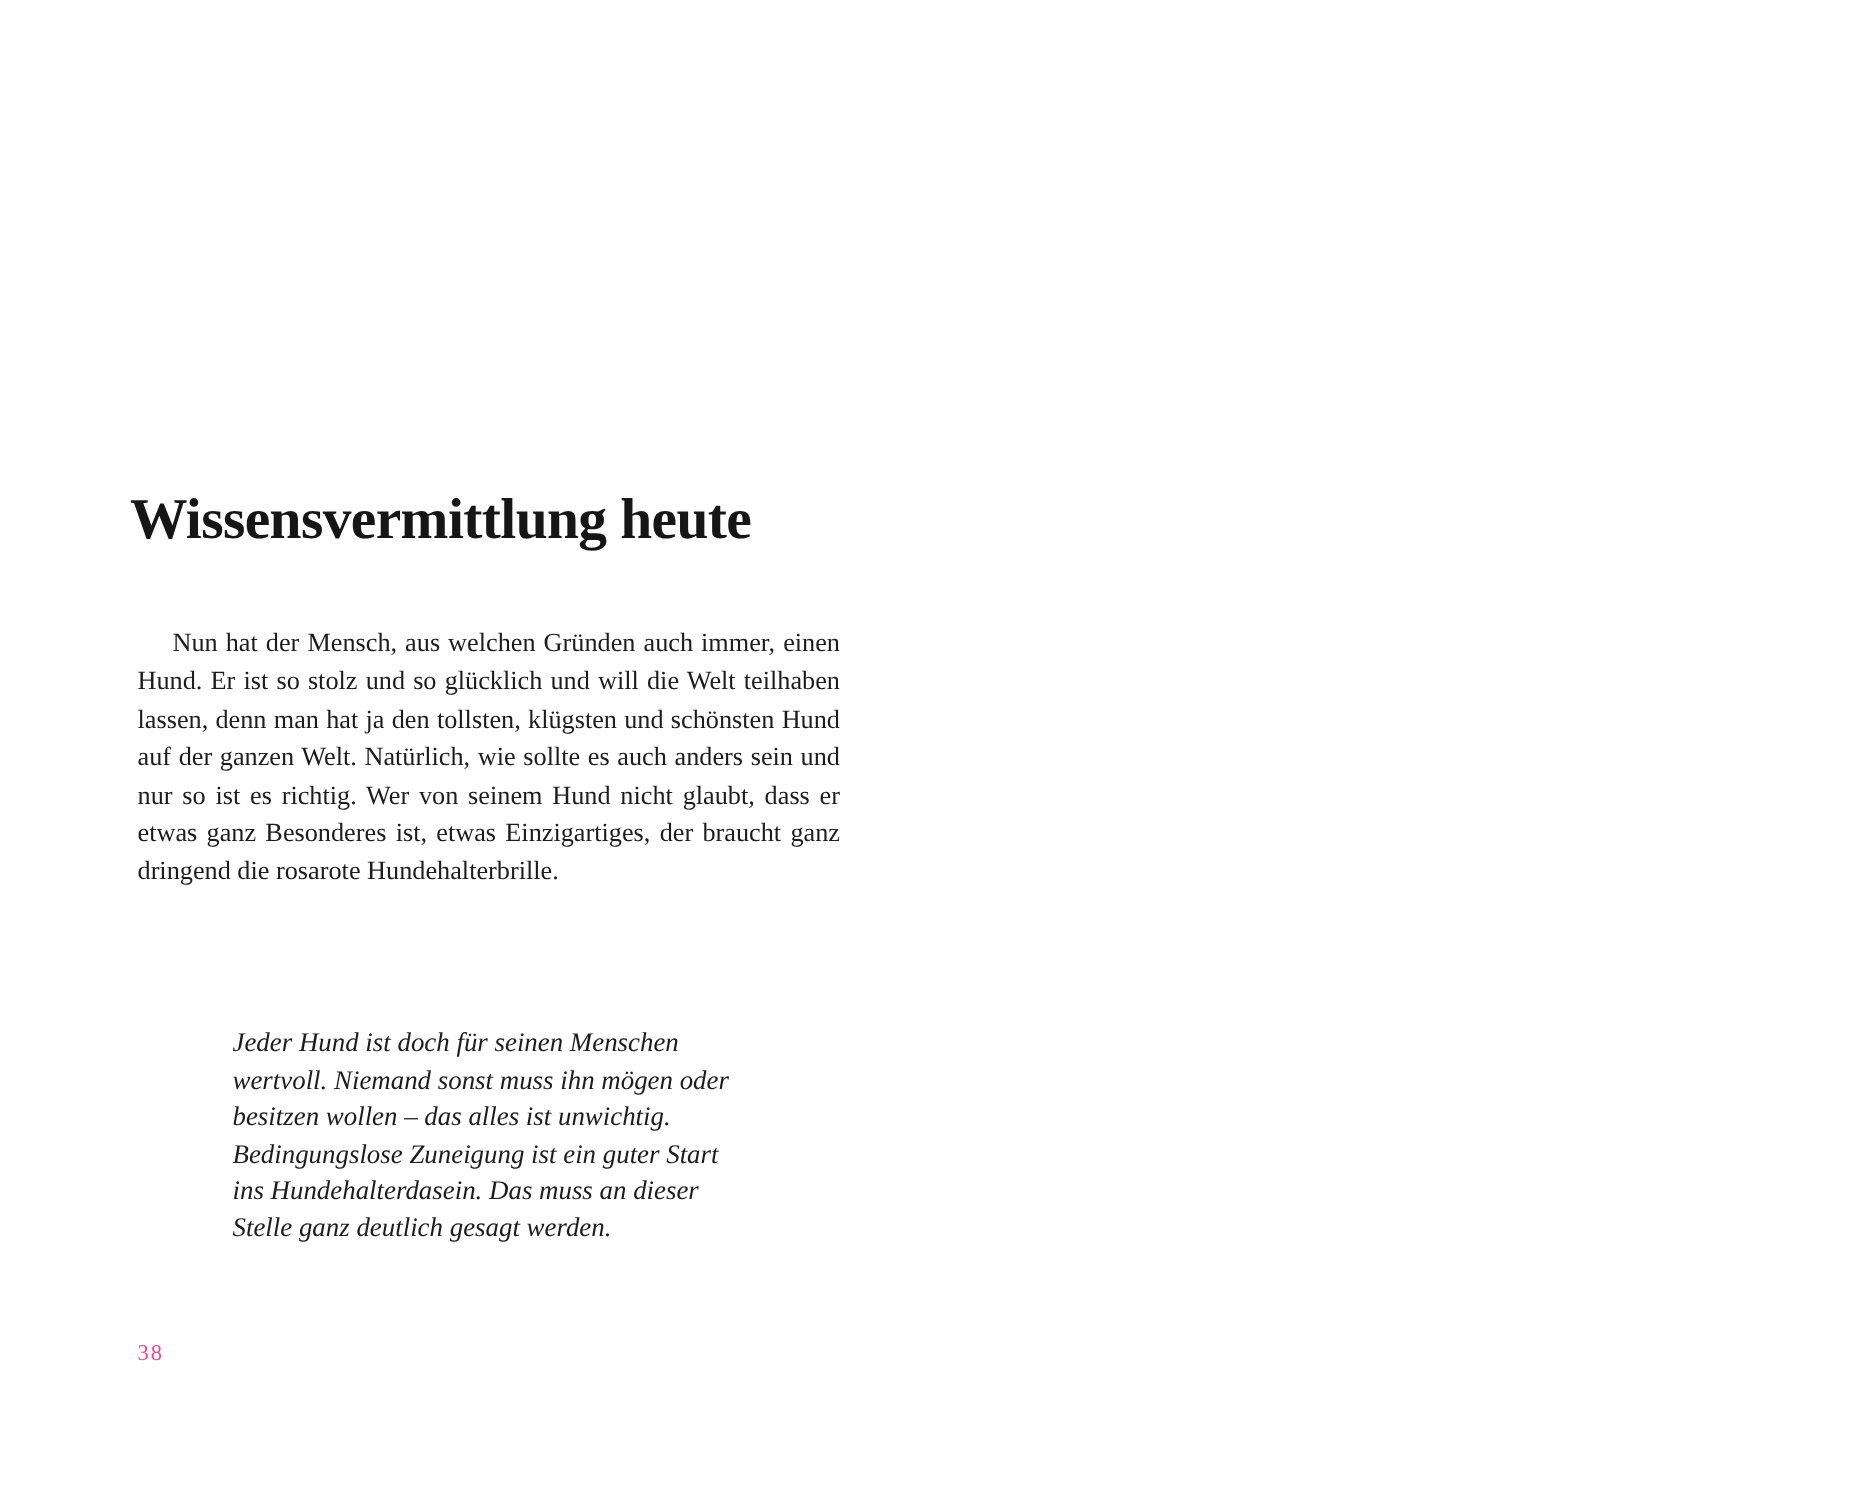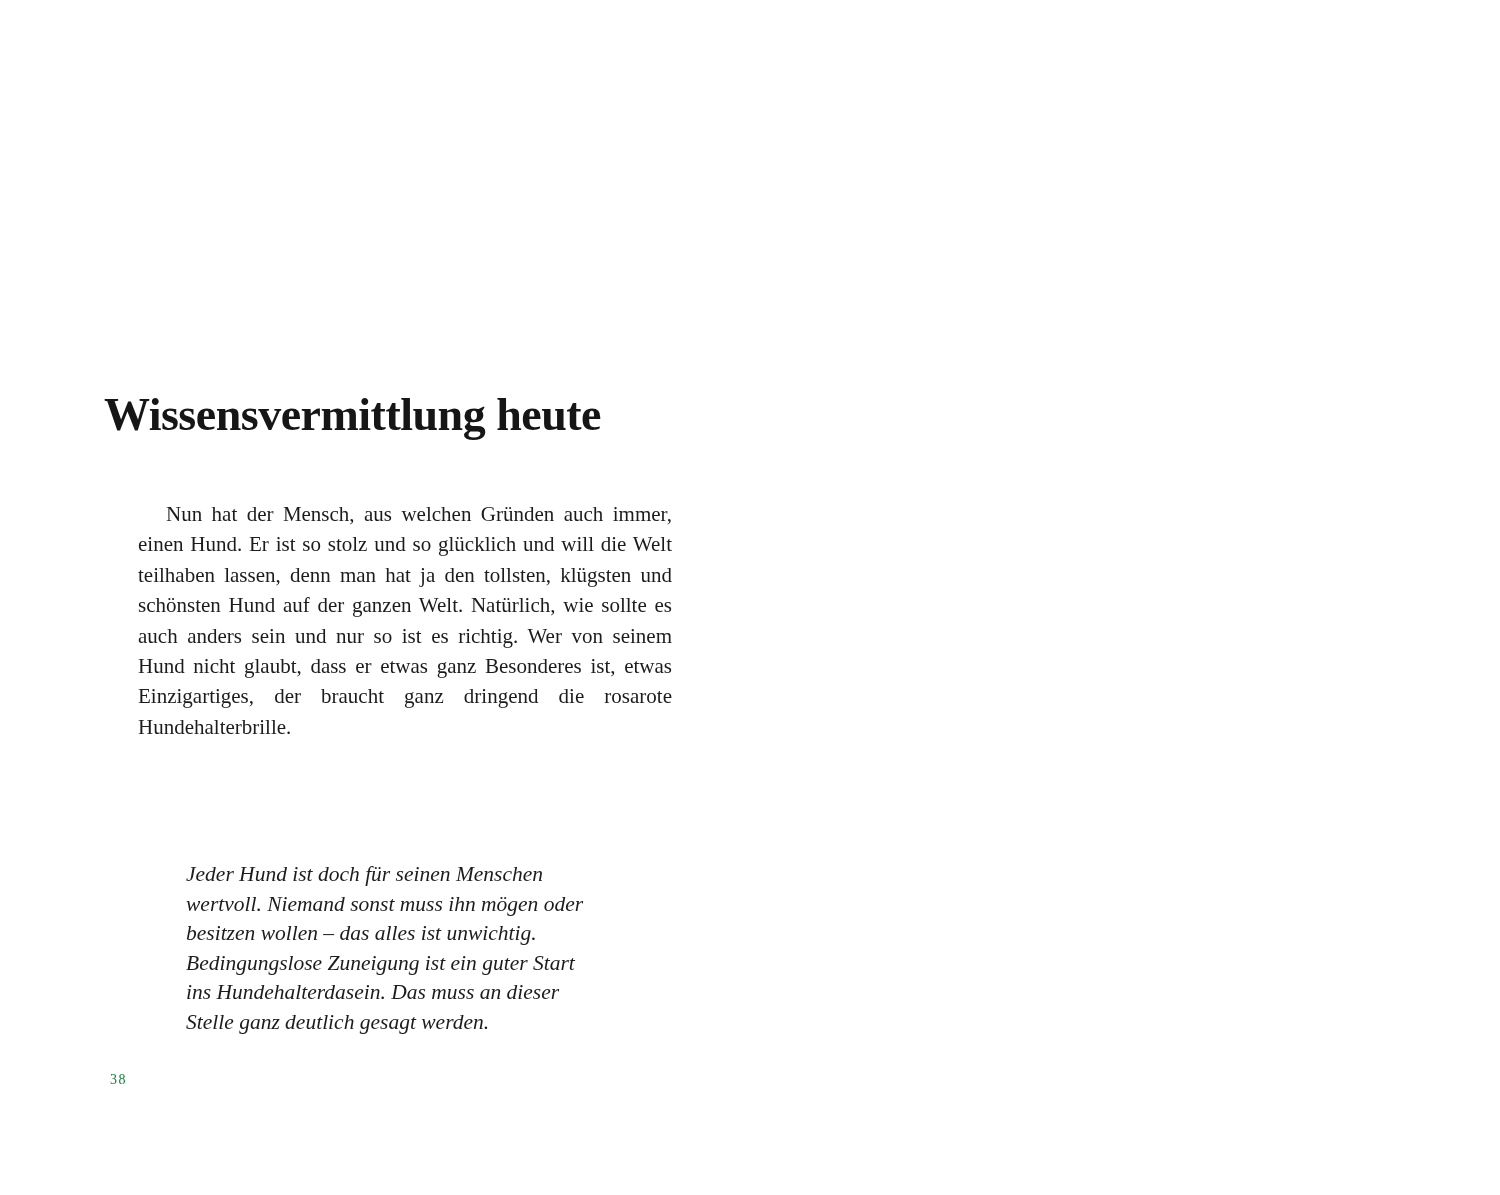--- a/index.html
+++ b/index.html
@@ -38,42 +38,42 @@
   }
 
   .body-block {
     position: absolute;
     width: 562px;
     font-size: 21px;
     line-height: 30.4px;
     text-align: justify;
   }
   .body-block p { margin: 0; }
-  .body-block p.indent { text-indent: 28px; margin-left: 28px; }
+  .body-block p.indent { text-indent: 28px; }
 
   #left-body   { left: 110px; top: 499px; }
 
   .quote-block {
     position: absolute;
     left: 186px;
-    top: 860px;
+    top: 820px;
     width: 410px;
     font-style: italic;
     font-size: 21.5px;
     line-height: 29.6px;
     text-align: left;
   }
   .quote-block p { margin: 0; }
 
   .page-number {
     position: absolute;
     top: 1072px;
-    font-size: 14px;
+    font-size: 18px;
     letter-spacing: 1.5px;
-    color: #15803d;
+    color: #ec4899;
   }
   #page-num-left  { left: 110px; }
 </style>
 </head>
 <body>
 
 <section class="book-page" id="left-page">
   <h1 class="chapter-title">Wissensvermittlung heute</h1>
 
   <div class="body-block" id="left-body">

